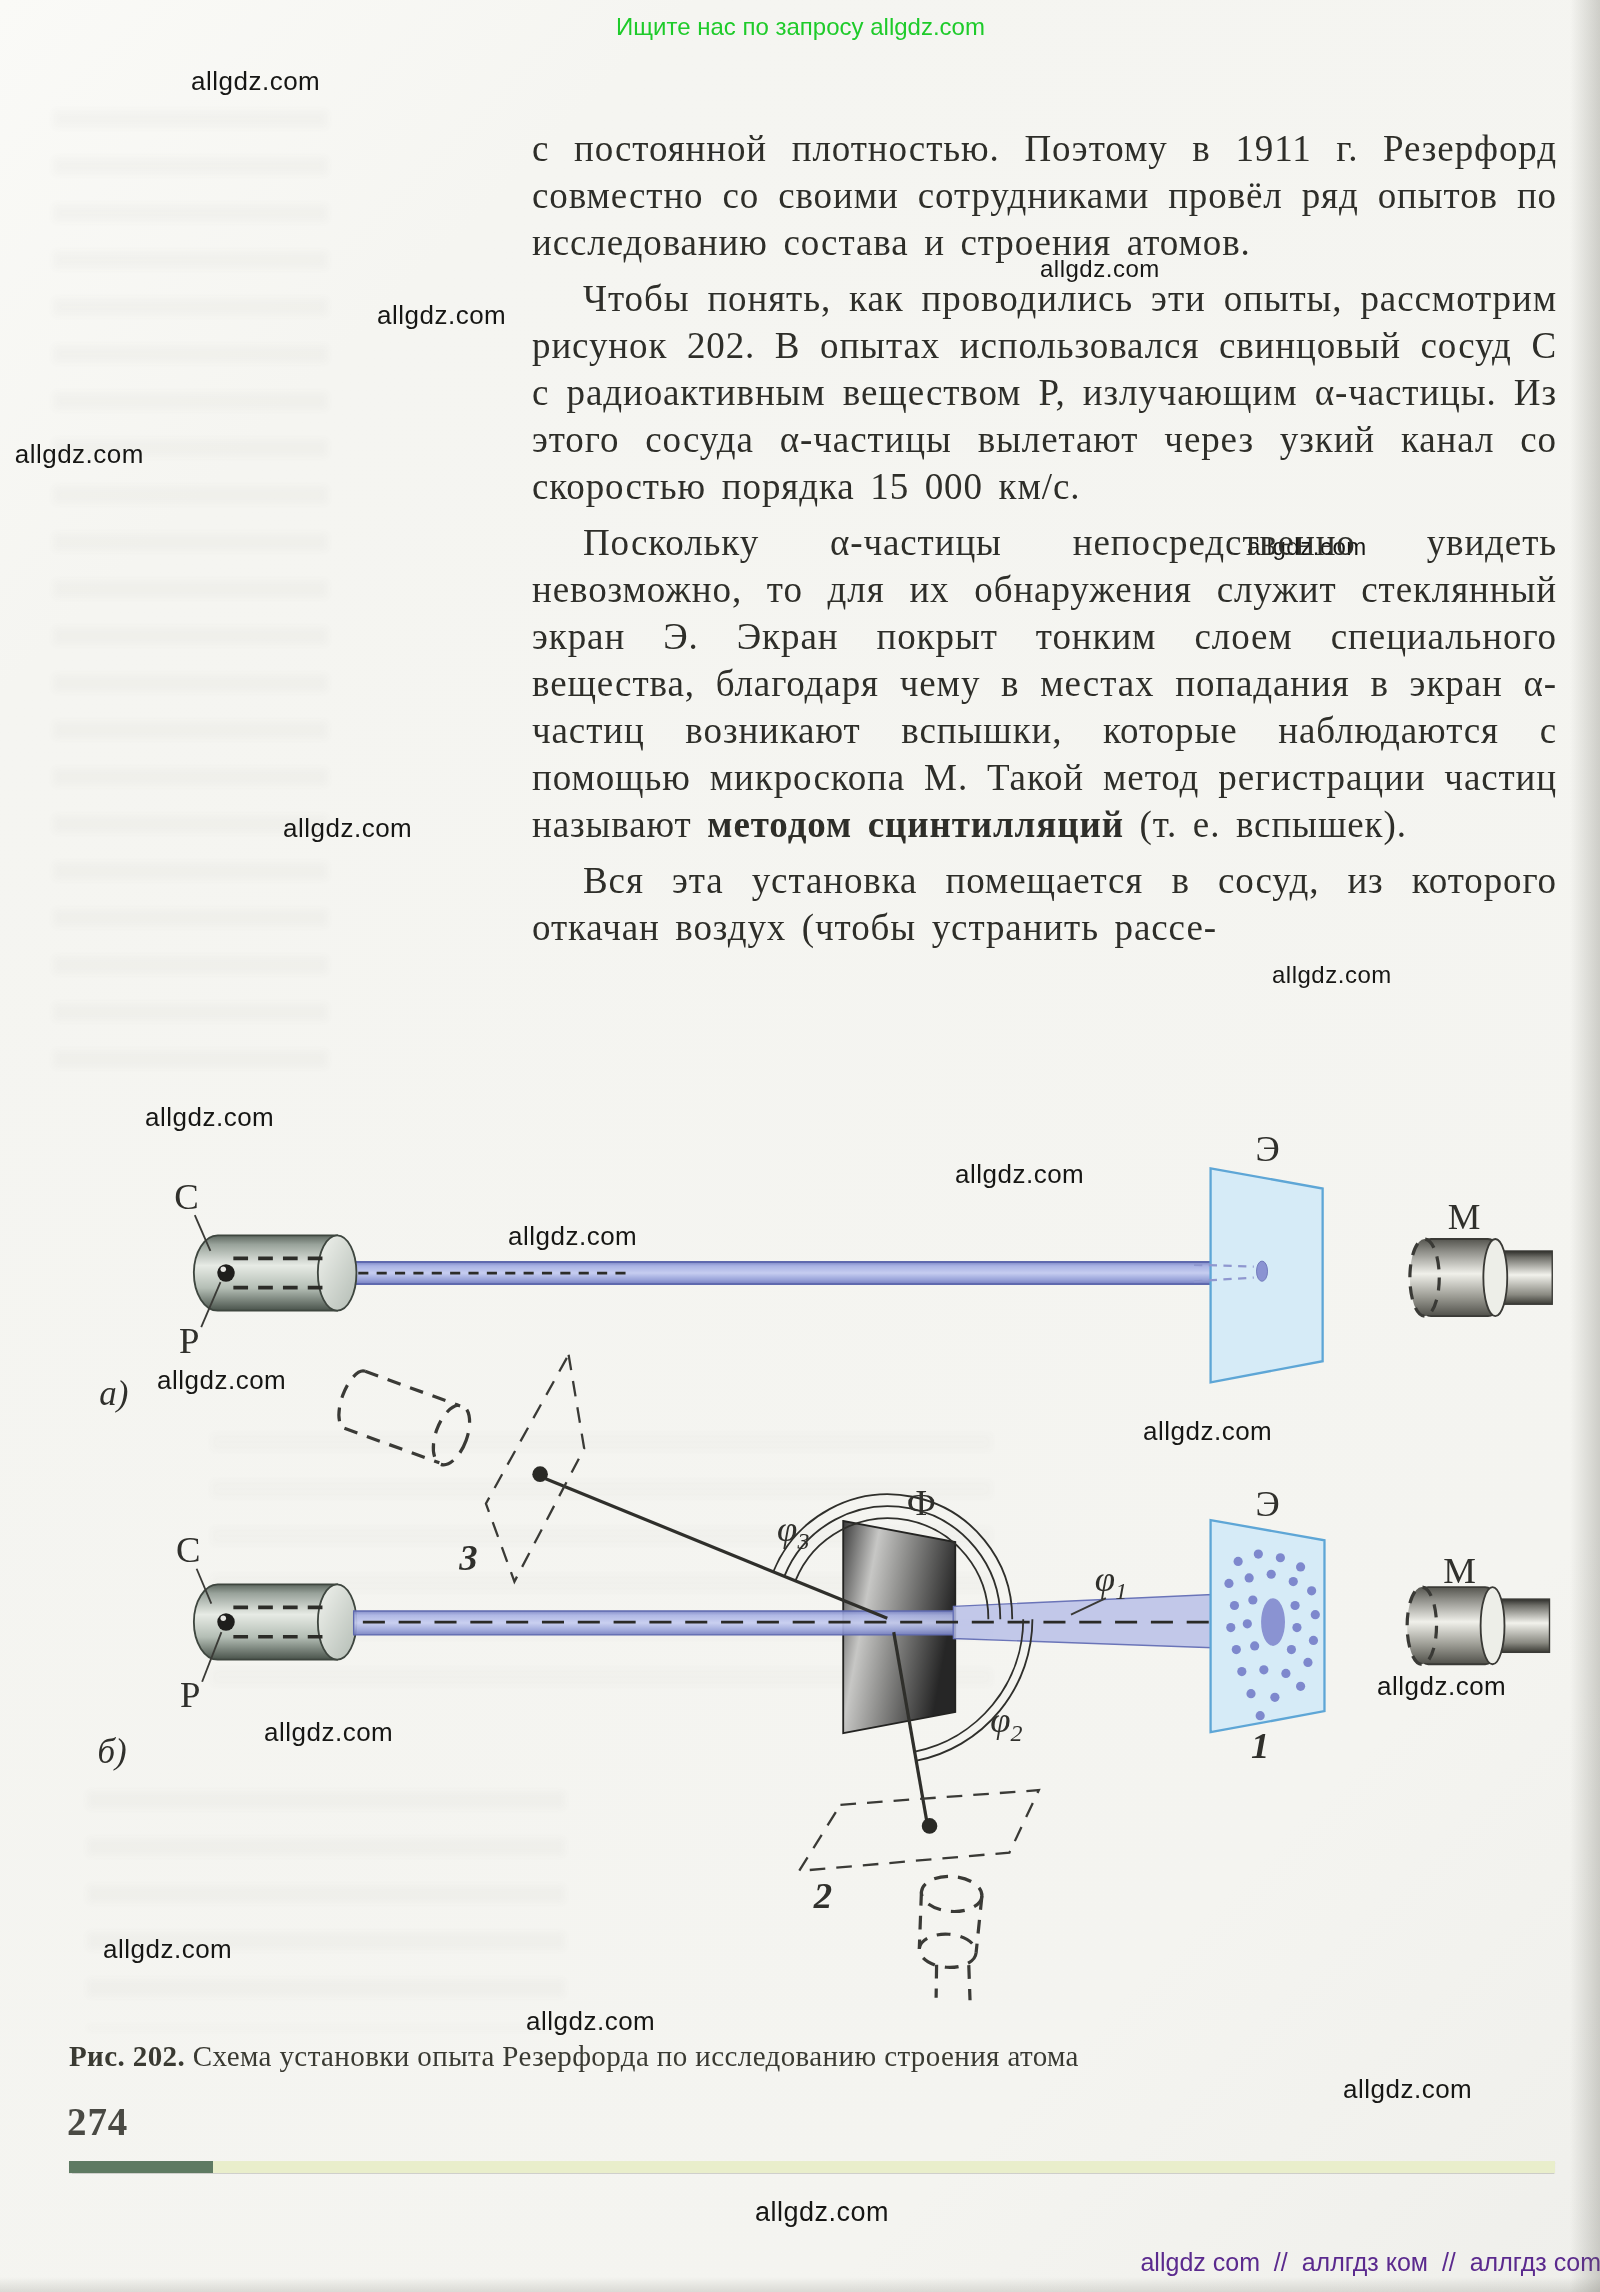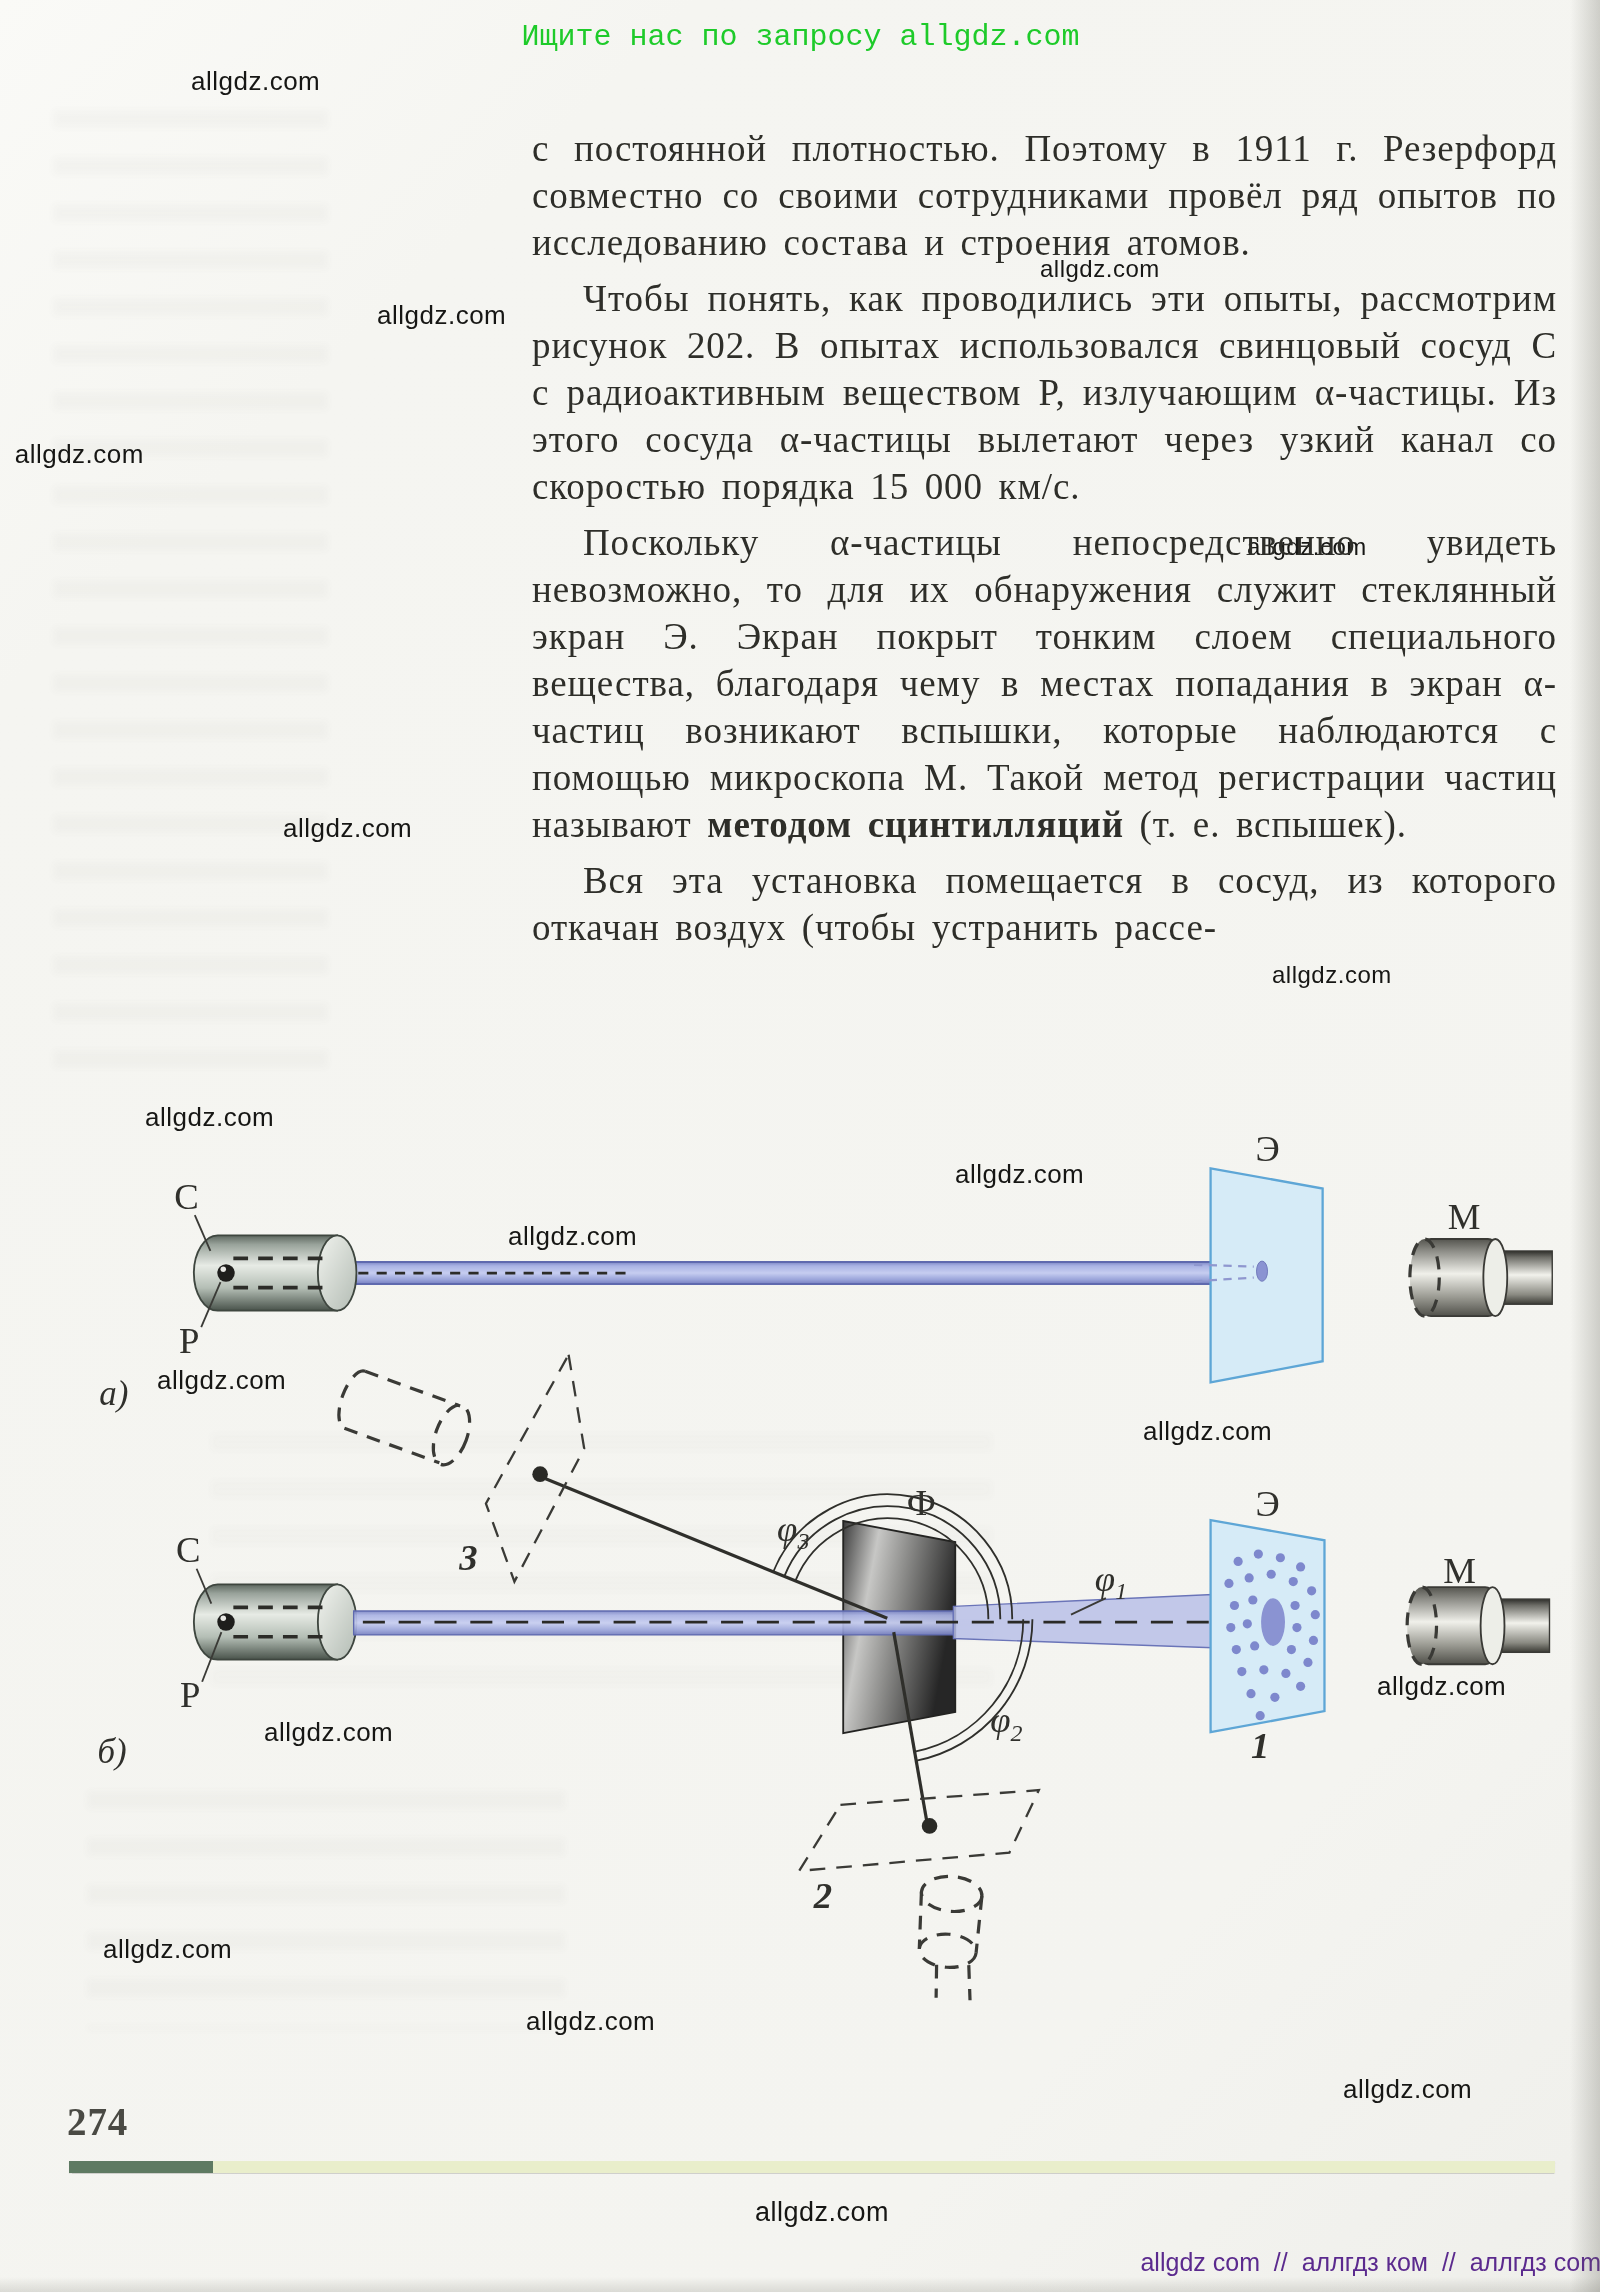--- a/index.html
+++ b/index.html
@@ -8,22 +8,22 @@
     background:linear-gradient(135deg,#fafaf7 0%,#f5f5f1 18%,#f4f4f0 80%,#efefeb 100%);
     overflow:hidden; font-family:"Liberation Serif",serif;
   }
   .edge-r { position:absolute; right:0; top:0; width:31px; height:100%;
     background:linear-gradient(to right, rgba(110,110,100,0), rgba(100,100,90,.28)); }
   .edge-b { position:absolute; bottom:0; left:0; right:0; height:14.7px;
     background:linear-gradient(to bottom, rgba(110,110,100,0), rgba(100,100,90,.18)); }
   .bleed { position:absolute; pointer-events:none;
     background:repeating-linear-gradient(180deg, rgba(85,85,78,.55) 0 18.4px, rgba(0,0,0,0) 18.4px 47px);
     opacity:.055; filter:blur(3.7px); }
-  .header-note { position:absolute; top:20px; left:50%; transform:translateX(-50%);
-    font-family:Liberation Mono, monospace; font-size:30px; color:#1ecb2a; white-space:nowrap; }
+  .header-note { position:absolute; top:13px; left:50%; transform:translateX(-50%);
+    font-family:Liberation Sans, sans-serif; font-size:24px; color:#1ecb2a; white-space:nowrap; }
   .wm { position:absolute; font-family:"Liberation Sans",sans-serif; font-size:26px;
     color:#161614; letter-spacing:0.5px; white-space:nowrap; }
   .article { position:absolute; left:523px; top:116px; width:1043px;
     font-size:37px; line-height:47px; text-align:justify; color:#2e2e29;
     word-spacing:5.5px; letter-spacing:0.9px; }
   .article p { margin:9px; }
   .article p.ind { text-indent:51px; }
   .bi { font-weight:bold; }
   .caption { position:absolute; left:69px; top:2040px; width:1451px;
     font-size:29px; color:#3a3a32; letter-spacing:0.4px; }
@@ -246,20 +246,21 @@
       <text class="fig-num" x="500" y="1709">3</text>
       <text class="fig-num" x="886" y="2077">2</text>
       <text class="fig-num" x="1362" y="1914">1</text>
       <text class="fig-phi" x="846" y="1678"><tspan>φ</tspan><tspan font-size="26" dy="9">3</tspan></text>
       <text class="fig-phi" x="1078" y="1886"><tspan>φ</tspan><tspan font-size="26" dy="9">2</tspan></text>
       <text class="fig-phi" x="1192" y="1732"><tspan>φ</tspan><tspan font-size="26" dy="9">1</tspan></text>
       <text class="fig-sub" x="106" y="1920">б)</text>
     </g>
   </svg>
 
+  <div class="caption"><span class="cl">Рис. 202.</span><span> Схема установки опыта Резерфорда по исследованию строения атома</span></div>
 
   <div class="pagenum">274</div>
   <div class="bar"></div>
   <div class="footer-sites">allgdz com  //  аллгдз ком  //  аллгдз com</div>
 
   <div class="edge-r"></div>
   <div class="edge-b"></div>
 </div>
 
 

